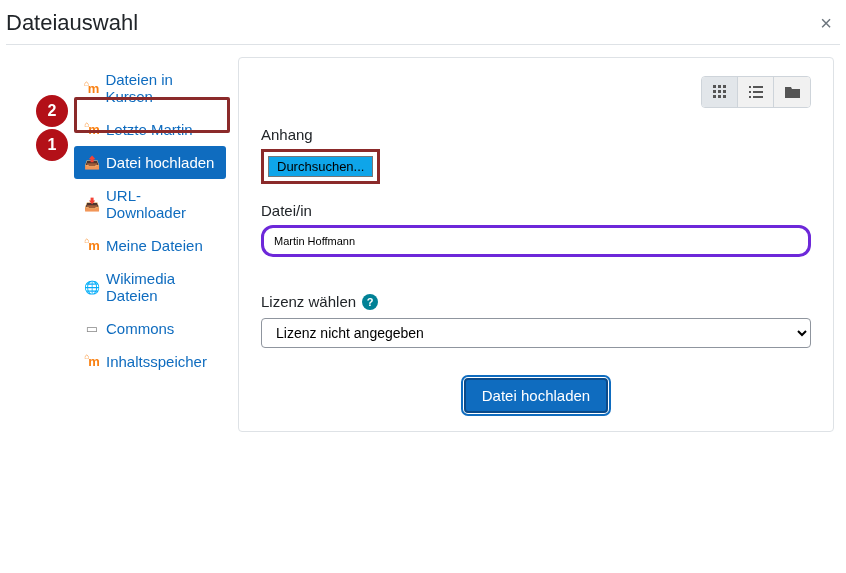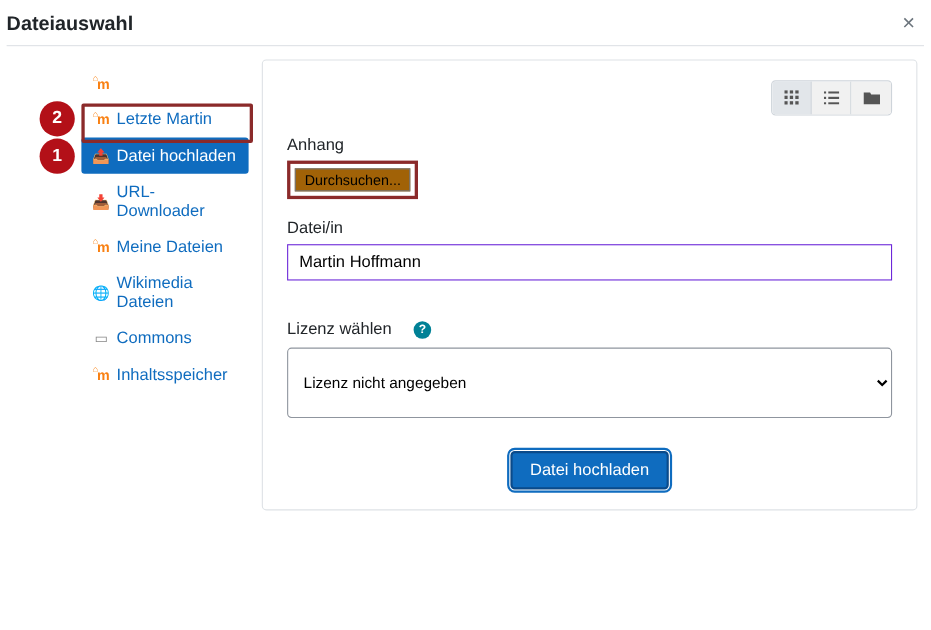--- a/index.html
+++ b/index.html
@@ -1,40 +1,40 @@
 <!DOCTYPE html>
 <html><head>
   <meta charset="utf-8">
   <style>
     * { margin: 0; padding: 0; box-sizing: border-box; }
     body { font-family: -apple-system, BlinkMacSystemFont, "Segoe UI", Arial, sans-serif; font-size: 15px; color: #212529; background: #fff; }
     .container { width: 846px; padding: 10px 6px; }
     .header { display: flex; justify-content: space-between; align-items: center; border-bottom: 1px solid #dee2e6; padding-bottom: 8px; margin-bottom: 12px; }
-    .header h2 { font-size: 18px; font-weight: 700; }
+    .header h2 { font-size: 22px; font-weight: 400; }
     .close-x { font-size: 20px; color: #6c757d; cursor: pointer; padding: 0 8px; }
     .layout { display: flex; gap: 12px; }
     .sidebar { width: 220px; position: relative; padding-left: 68px; padding-top: 6px; }
     .sidebar-item { display: flex; align-items: center; gap: 6px; color: #0f6cbf; padding: 8px 10px; border-radius: 3px; cursor: pointer; font-size: 15px; }
     .sidebar-item.active { background: #0f6cbf; color: #fff; }
     .sidebar-item .icon { width: 16px; height: 16px; display: inline-flex; align-items: center; justify-content: center; font-size: 13px; }
     .content { flex: 1; border: 1px solid #dee2e6; border-radius: 4px; padding: 18px 22px; margin-right: 6px; }
     .view-toolbar { display: flex; justify-content: flex-end; margin-bottom: 18px; }
     .view-group { display: inline-flex; border: 1px solid #ced4da; border-radius: 4px; overflow: hidden; }
     .view-btn { width: 36px; height: 30px; display: flex; align-items: center; justify-content: center; background: #f1f1f1; cursor: pointer; border-right: 1px solid #ced4da; color: #555; }
     .view-btn:last-child { border-right: none; }
     .view-btn.active { background: #e2e6ea; }
     .form-label { font-size: 15px; margin-bottom: 6px; display: block; }
     .file-row { display: flex; align-items: center; gap: 6px; margin-bottom: 16px; }
     .file-btn-wrap { border: 3px solid #8b2a2a; padding: 4px; display: inline-block; }
-    .file-btn { background: #a16207; border: 1px solid #767676; padding: 2px 8px; font-size: 13px; cursor: pointer; }
+    .file-btn { background: #0ea5e9; border: 1px solid #767676; padding: 2px 8px; font-size: 13px; cursor: pointer; }
     .no-file { font-size: 15px; }
-    .text-input { width: 100%; border: 1px solid #6d28d9; border-radius: 0; padding: 7px 10px; font-size: 15px; margin-bottom: 18px; }
-    .select { width: 100%; border: 1px solid #8f959e; border-radius: 4px; padding: 22px 10px; font-size: 14px; margin-bottom: 24px; background: #fff; }
+    .text-input { width: 100%; border: 3px solid #6d28d9; border-radius: 12px; padding: 7px 10px; font-size: 11px; margin-bottom: 18px; }
+    .select { width: 100%; border: 1px solid #8f959e; border-radius: 4px; padding: 5px 10px; font-size: 14px; margin-bottom: 24px; background: #fff; }
     .form-group { margin-bottom: 6px; margin-top: 18px; }
-    .label-row { display: flex; align-items: center; gap: 20px; margin-bottom: 8px; }
+    .label-row { display: flex; align-items: center; gap: 6px; margin-bottom: 8px; }
     .help-icon { width: 16px; height: 16px; border-radius: 50%; background: #008196; color: #fff; font-size: 11px; display: inline-flex; align-items: center; justify-content: center; font-weight: bold; }
     .submit-row { display: flex; justify-content: center; }
     .submit-btn { background: #0f6cbf; color: #fff; border: 2px solid #0a4a8a; outline: 2px solid #0f6cbf; outline-offset: 1px; padding: 7px 16px; border-radius: 4px; font-size: 15px; cursor: pointer; }
     .hl-2 { border: 3px solid #8b2a2a; border-radius: 2px; position: absolute; left: 68px; top: 40px; width: 156px; height: 36px; pointer-events: none; }
     .badge { position: absolute; width: 32px; height: 32px; border-radius: 50%; background: #b31018; color: #fff; display: flex; align-items: center; justify-content: center; font-weight: 700; font-size: 16px; z-index: 5; }
     .badge-1 { top: 72px; left: 30px; }
     .badge-2 { top: 38px; left: 30px; }
     .ic-m { color: #f98012; font-weight: bold; font-size: 12px; }
     .ic-m::before { content: "⌂"; font-size: 8px; position: relative; top: -5px; margin-right: -1px; }
     .ic-upload { color: #5b7a9d; }
@@ -51,20 +51,21 @@
   </div>
 
   <div class="layout">
     <div class="sidebar">
       <div class="badge badge-1">1</div>
       <div class="badge badge-2">2</div>
       <div class="hl-2"></div>
 
       <div class="sidebar-item">
         <span class="icon ic-m">m</span>
+        <span>Dateien in Kursen</span>
       </div>
       <div class="sidebar-item">
         <span class="icon ic-m">m</span>
         <span>Letzte Martin</span>
       </div>
       <div class="sidebar-item active">
         <span class="icon ic-upload">📤</span>
         <span>Datei hochladen</span>
       </div>
       <div class="sidebar-item">

